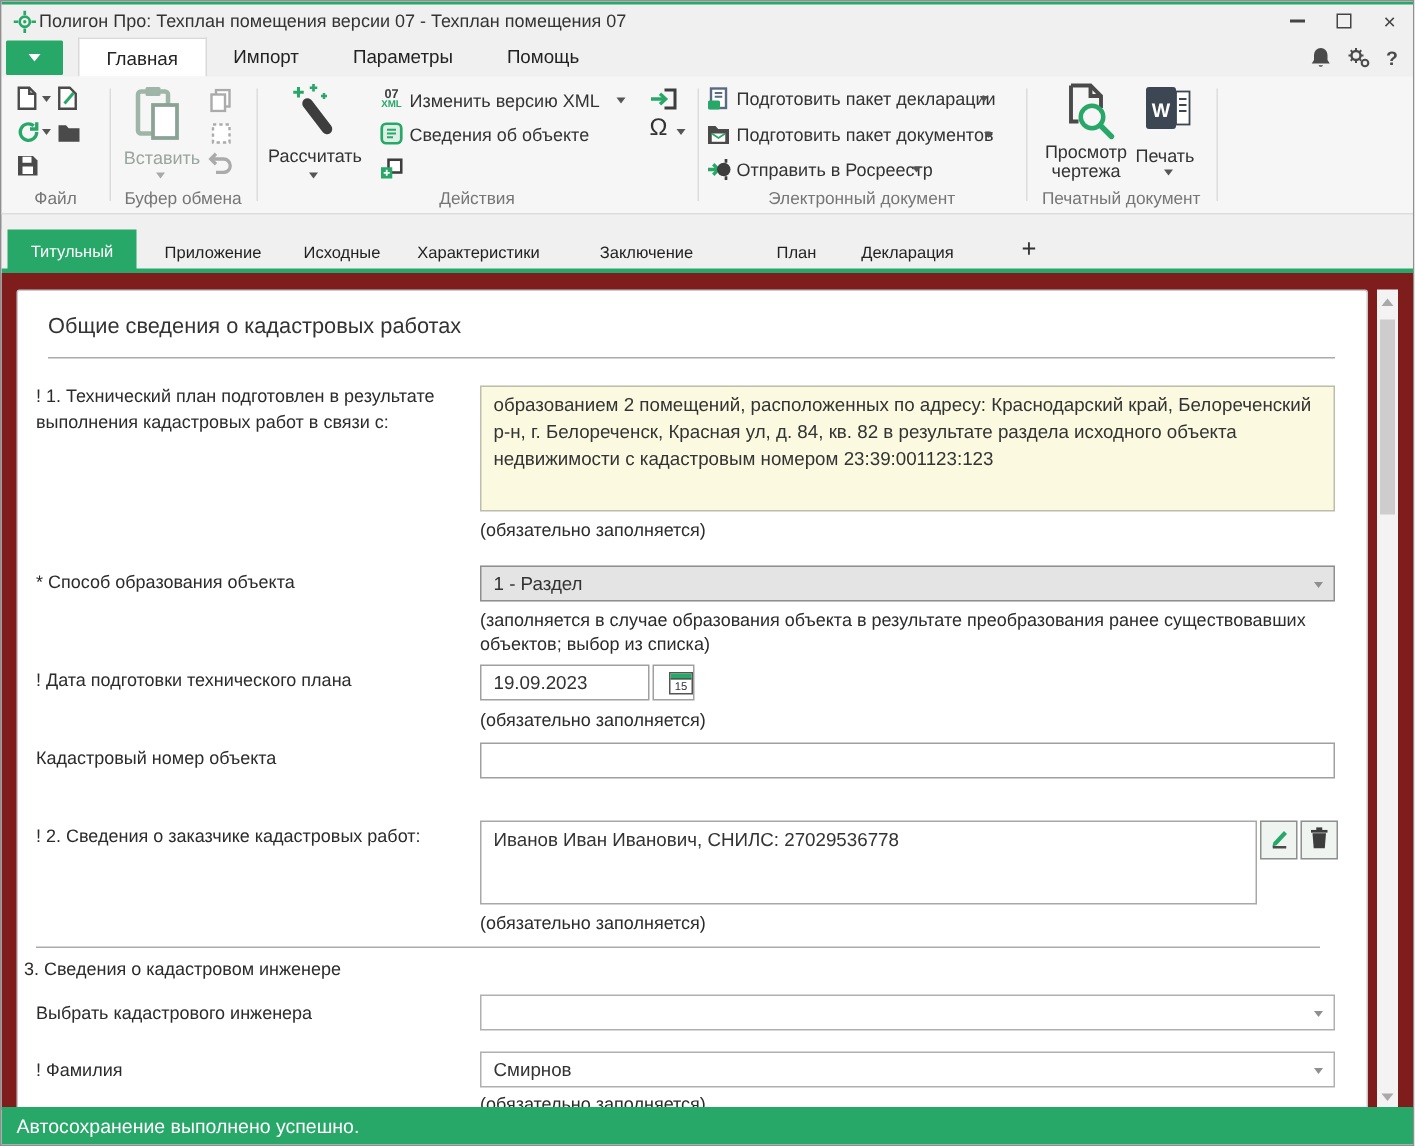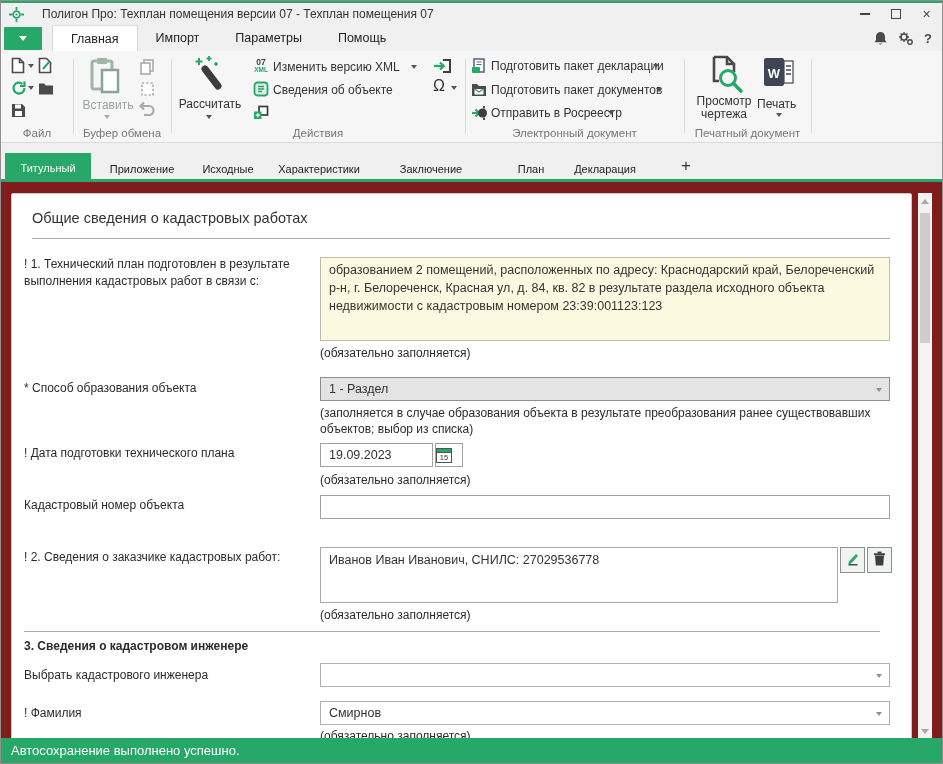--- a/index.html
+++ b/index.html
@@ -3,21 +3,21 @@
 <meta charset="utf-8">
 <style>
   *{margin:0;padding:0;box-sizing:border-box}
   html,body{margin:0;padding:0}
   body{font-family:"Liberation Sans","DejaVu Sans",sans-serif;background:#fff}
   .window{position:relative;width:943px;height:764px;background:#f0f0f0;border:1px solid #8f8f8f;overflow:hidden;color:#2b2b2b;font-size:12px}
   .top-accent{position:absolute;top:0;left:0;right:0;height:2px;background:#27a768;z-index:5}
 
   
   .titlebar{position:absolute;top:2px;left:0;right:0;height:22px;display:flex;align-items:center;padding-left:8px;background:#f0f0f0}
-  .title-text{margin-left:18px;font-size:12px;color:#333;white-space:nowrap}
+  .title-text{margin-left:2px;font-size:12px;color:#333;white-space:nowrap}
   .win-controls{margin-left:auto;display:flex;height:100%}
   .win-btn{width:31px;display:flex;align-items:center;justify-content:center;color:#444;cursor:default}
   .min-line{width:10px;height:2px;background:#444}
   .max-box{width:10px;height:10px;border:1.5px solid #444}
   .close-x{font-size:14px;color:#444;line-height:1}
 
   
   .menubar{position:absolute;top:24px;left:0;right:0;height:26px;background:#f0f0f0;display:flex;align-items:flex-end}
   .filemenu{width:38px;height:23px;background:#27a768;margin:0 10px 1px 3px;display:flex;align-items:center;justify-content:center;border-radius:1px}
   .caret-white{width:0;height:0;border-left:4.5px solid transparent;border-right:4.5px solid transparent;border-top:5px solid #fff}
@@ -55,26 +55,26 @@
   .h-divider{position:absolute;height:0;border-top:1px solid #ababab}
   .flabel{position:absolute;left:12px;width:288px;font-size:12px;color:#2b2b2b;line-height:1.4}
   .fhint{position:absolute;left:308px;font-size:12px;color:#2b2b2b;line-height:1.35}
   .txt{position:absolute;border:1px solid #bdbdad;font:12.5px/1.45 "Liberation Sans","DejaVu Sans",sans-serif;color:#333;padding:3px 8px;resize:none;outline:none}
   .txt.yellow{background:#fbfae1}
   .txt.white{background:#fff;border-color:#a8a8a8}
   .inputf{position:absolute;height:24px;border:1px solid #a0a0a0;background:#fff;font:12.5px "Liberation Sans","DejaVu Sans",sans-serif;color:#333;padding:0 8px;outline:none}
   .sel{position:absolute;height:24px;border:1px solid #b0b0b0;background:#fff;display:flex;align-items:center;padding:0 22px 0 8px;font-size:12.5px;color:#333}
   .sel.gray{background:#e4e4e4;border-color:#8f8f8f}
   .sel .chev{position:absolute;right:7px;top:10px;width:0;height:0;border-left:3.5px solid transparent;border-right:3.5px solid transparent;border-top:4px solid #8f8f8f}
-  .calbtn{position:absolute;width:28px;height:24px;border:1px solid #a0a0a0;background:#fff;display:flex;align-items:center;justify-content:flex-start}
+  .calbtn{position:absolute;width:28px;height:24px;border:1px solid #a0a0a0;background:#fff;display:flex;align-items:center;justify-content:flex-end}
   .cal{width:16px;height:15px;border:1px solid #555;background:#fff}
   .cal-top{height:4px;background:#27a768;border-bottom:1px solid #555}
   .cal-num{font-size:7.5px;text-align:center;color:#333;line-height:9px}
   .mini-btn{position:absolute;width:25px;height:26px;border:1px solid #8f8f8f;background:#f0f4f1;display:flex;align-items:center;justify-content:center}
-  .sec2-title{position:absolute;left:12px;font-size:12px;font-weight:bold;color:#2b2b2b}
+  .sec2-title{position:absolute;left:4px;font-size:12px;font-weight:normal;color:#2b2b2b}
 
   
   .vscroll{position:absolute;left:917px;top:11px;width:14px;height:547px;background:#f3f3f3}
   .vthumb{position:absolute;left:2px;top:20px;width:10px;height:130px;background:#cdcdcd}
   .arr-up{position:absolute;left:3px;top:6px;width:0;height:0;border-left:4px solid transparent;border-right:4px solid transparent;border-bottom:5px solid #a9a9a9}
   .arr-dn{position:absolute;left:3px;bottom:6px;width:0;height:0;border-left:4px solid transparent;border-right:4px solid transparent;border-top:5px solid #a9a9a9}
 
   
   .statusbar{position:absolute;left:0;right:0;bottom:0;height:25px;background:#27a768;color:#fff;display:flex;align-items:center;padding-left:10px;font-size:13px}
 </style>

